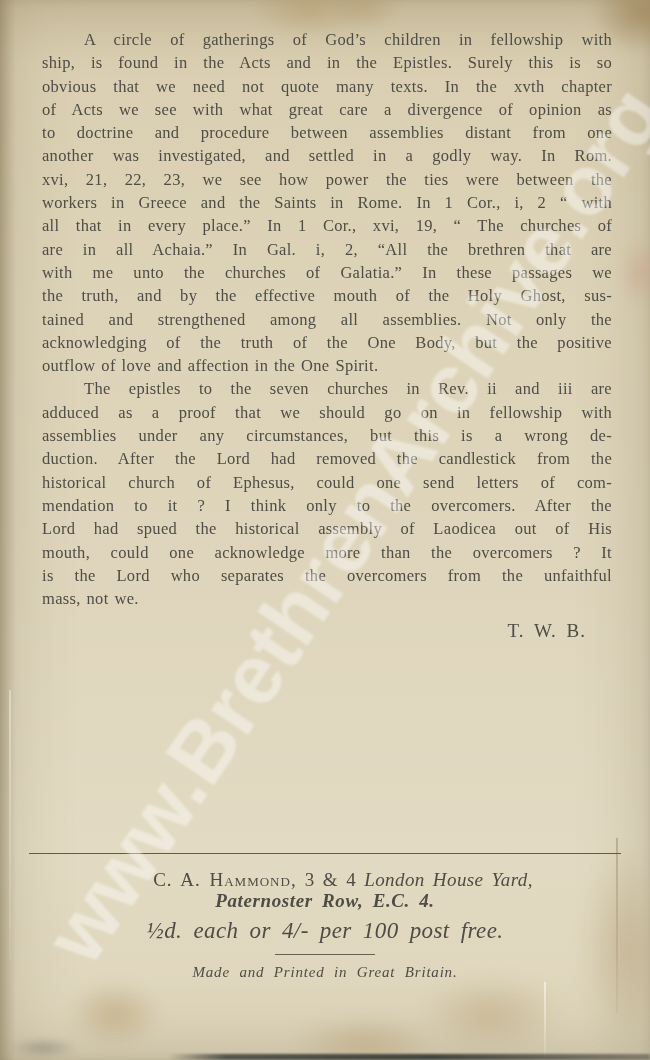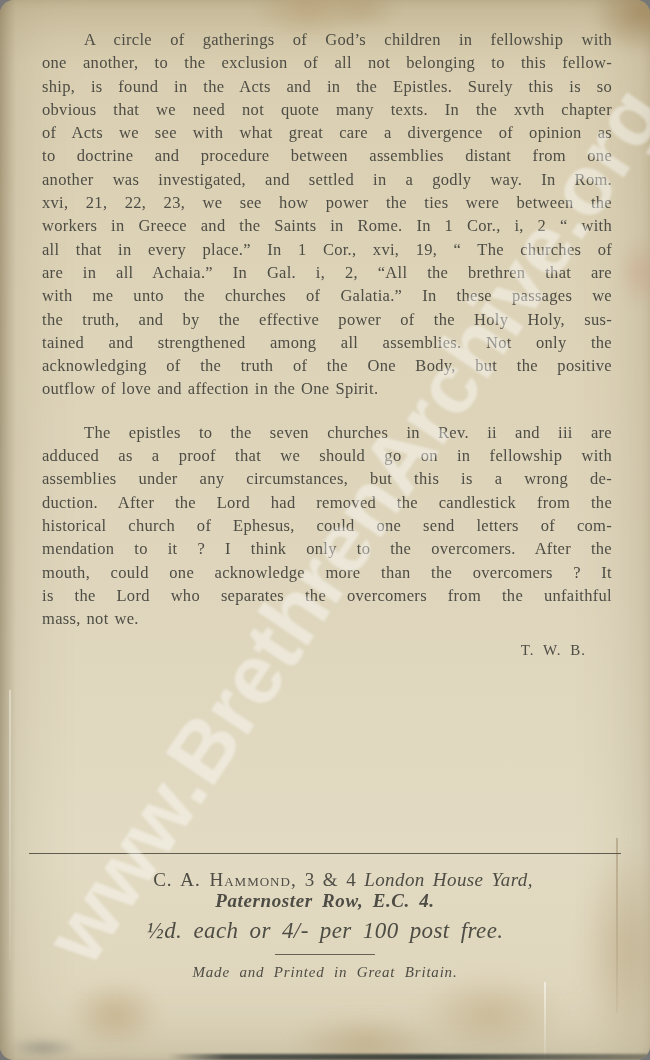--- a/index.html
+++ b/index.html
@@ -8,21 +8,20 @@
     --wm:rgba(255,255,255,0.42);
   }
   html,body{margin:0;padding:0;}
   body{width:650px;height:1060px;overflow:hidden;background:#777;}
   .page{
     position:relative;width:650px;height:1060px;overflow:hidden;
     background:
       linear-gradient(180deg,#d2c6a6 0%,#dacfb2 6%,var(--paper) 30%,#ded5bc 55%,#e2dac2 80%,#ddd4ba 100%);
     box-shadow: inset 0 0 70px rgba(110,95,60,0.30), inset 0 0 10px rgba(110,95,60,0.18);
     font-family:"Liberation Serif", serif;
-    border-radius:14px;
   }
   
   .stain{position:absolute;border-radius:50%;pointer-events:none;}
   .s-top1{left:250px;top:-22px;width:120px;height:60px;background:radial-gradient(ellipse at center,rgba(176,146,96,0.45),rgba(176,146,96,0) 70%);filter:blur(4px);}
   .s-top2{left:330px;top:-15px;width:70px;height:45px;background:radial-gradient(ellipse at center,rgba(170,140,92,0.35),rgba(170,140,92,0) 70%);filter:blur(4px);}
   .s-topright{left:592px;top:-28px;width:100px;height:80px;background:radial-gradient(ellipse at center,rgba(148,118,72,0.6),rgba(148,118,72,0) 72%);filter:blur(4px);}
   .s-rightmid{left:618px;top:238px;width:46px;height:70px;background:radial-gradient(ellipse at center,rgba(196,140,115,0.32),rgba(196,140,115,0) 70%);filter:blur(5px);}
   .s-botleft{left:68px;top:980px;width:95px;height:70px;background:radial-gradient(ellipse at center,rgba(172,142,92,0.42),rgba(172,142,92,0) 70%);filter:blur(6px);}
   .s-botmid{left:290px;top:1015px;width:150px;height:55px;background:radial-gradient(ellipse at center,rgba(168,138,88,0.35),rgba(168,138,88,0) 72%);filter:blur(7px);}
   .s-botright{left:420px;top:975px;width:140px;height:80px;background:radial-gradient(ellipse at center,rgba(172,142,92,0.36),rgba(172,142,92,0) 72%);filter:blur(8px);}
@@ -45,27 +44,27 @@
     font-family:"Liberation Sans", sans-serif;font-weight:bold;font-size:84px;
     color:var(--wm);white-space:nowrap;filter:blur(1px);
     pointer-events:none;z-index:5;
   }
   
   .body-text{
     position:absolute;left:42px;top:28px;width:570px;
     font-size:16.5px;line-height:23.3px;color:var(--ink);
     letter-spacing:0.3px;word-spacing:1.5px;z-index:2;
   }
-  .para + .para{margin-top:20px;}
+  .para + .para{margin-top:0;}
   .line{text-align:justify;text-align-last:justify;}
   .line.last{text-align-last:left;}
   .para .line.first{text-indent:42px;}
   .signature{
     margin-top:9px;text-align:right;padding-right:26px;
-    font-size:15px;letter-spacing:1px;word-spacing:4px;
+    font-size:19px;letter-spacing:1px;word-spacing:4px;
   }
   
   .footer{position:absolute;left:0;top:853px;width:650px;text-align:center;color:var(--ink);z-index:2;}
   .rule{width:592px;margin:0 auto 15px auto;border:0;border-top:1.6px solid rgba(72,70,58,0.85);}
   .pub-line{font-size:19px;line-height:21px;letter-spacing:0.4px;word-spacing:3px;padding-left:36px;}
   .sc{font-variant:small-caps;letter-spacing:1px;}
   .it{font-style:italic;}
   .addr{font-size:19px;line-height:21px;letter-spacing:0.6px;word-spacing:4px;font-weight:bold;}
   .price{font-size:23px;margin-top:7px;letter-spacing:0.4px;word-spacing:5px;}
   .short-rule{width:100px;margin:10px auto 9px auto;border:0;border-top:1.4px solid rgba(72,70,58,0.8);}
@@ -90,43 +89,43 @@
   <div class="crease c2"></div>
   <div class="crease c3"></div>
   <div class="bottom-edge"></div>
 
   <div class="watermark">www.BrethrenArchive.org</div>
 
   <div class="body-text">
     <div>
         <div class="para">
           <div class="line first">A circle of gatherings of God’s children in fellowship with</div>
-          <div class="line">one another, to the exclusion of all not belonging to this fellow-</div>
           <div class="line">ship, is found in the Acts and in the Epistles. Surely this is so</div>
           <div class="line">obvious that we need not quote many texts. In the xvth chapter</div>
           <div class="line">of Acts we see with what great care a divergence of opinion as</div>
           <div class="line">to doctrine and procedure between assemblies distant from one</div>
           <div class="line">another was investigated, and settled in a godly way. In Rom.</div>
           <div class="line">xvi, 21, 22, 23, we see how power the ties were between the</div>
           <div class="line">workers in Greece and the Saints in Rome. In 1 Cor., i, 2 “ with</div>
           <div class="line">all that in every place.” In 1 Cor., xvi, 19, “ The churches of</div>
           <div class="line">are in all Achaia.” In Gal. i, 2, “All the brethren that are</div>
           <div class="line">with me unto the churches of Galatia.” In these passages we</div>
-          <div class="line">the truth, and by the effective power of the Holy Holy, sus-</div>
+          <div class="line">the truth, and by the effective mouth of the Holy Ghost, sus-</div>
           <div class="line">tained and strengthened among all assemblies. Not only the</div>
           <div class="line">acknowledging of the truth of the One Body, but the positive</div>
           <div class="line last">outflow of love and affection in the One Spirit.</div>
         </div>
         <div class="para">
           <div class="line first">The epistles to the seven churches in Rev. ii and iii are</div>
           <div class="line">adduced as a proof that we should go on in fellowship with</div>
           <div class="line">assemblies under any circumstances, but this is a wrong de-</div>
           <div class="line">duction. After the Lord had removed the candlestick from the</div>
           <div class="line">historical church of Ephesus, could one send letters of com-</div>
           <div class="line">mendation to it ? I think only to the overcomers. After the</div>
+          <div class="line">Lord had spued the historical assembly of Laodicea out of His</div>
           <div class="line">mouth, could one acknowledge more than the overcomers ? It</div>
           <div class="line">is the Lord who separates the overcomers from the unfaithful</div>
           <div class="line last">mass, not we.</div>
         </div>
       </div>
     <div class="signature">T. W. B.</div>
   </div>
 
   <div class="footer">
     <hr class="rule">

